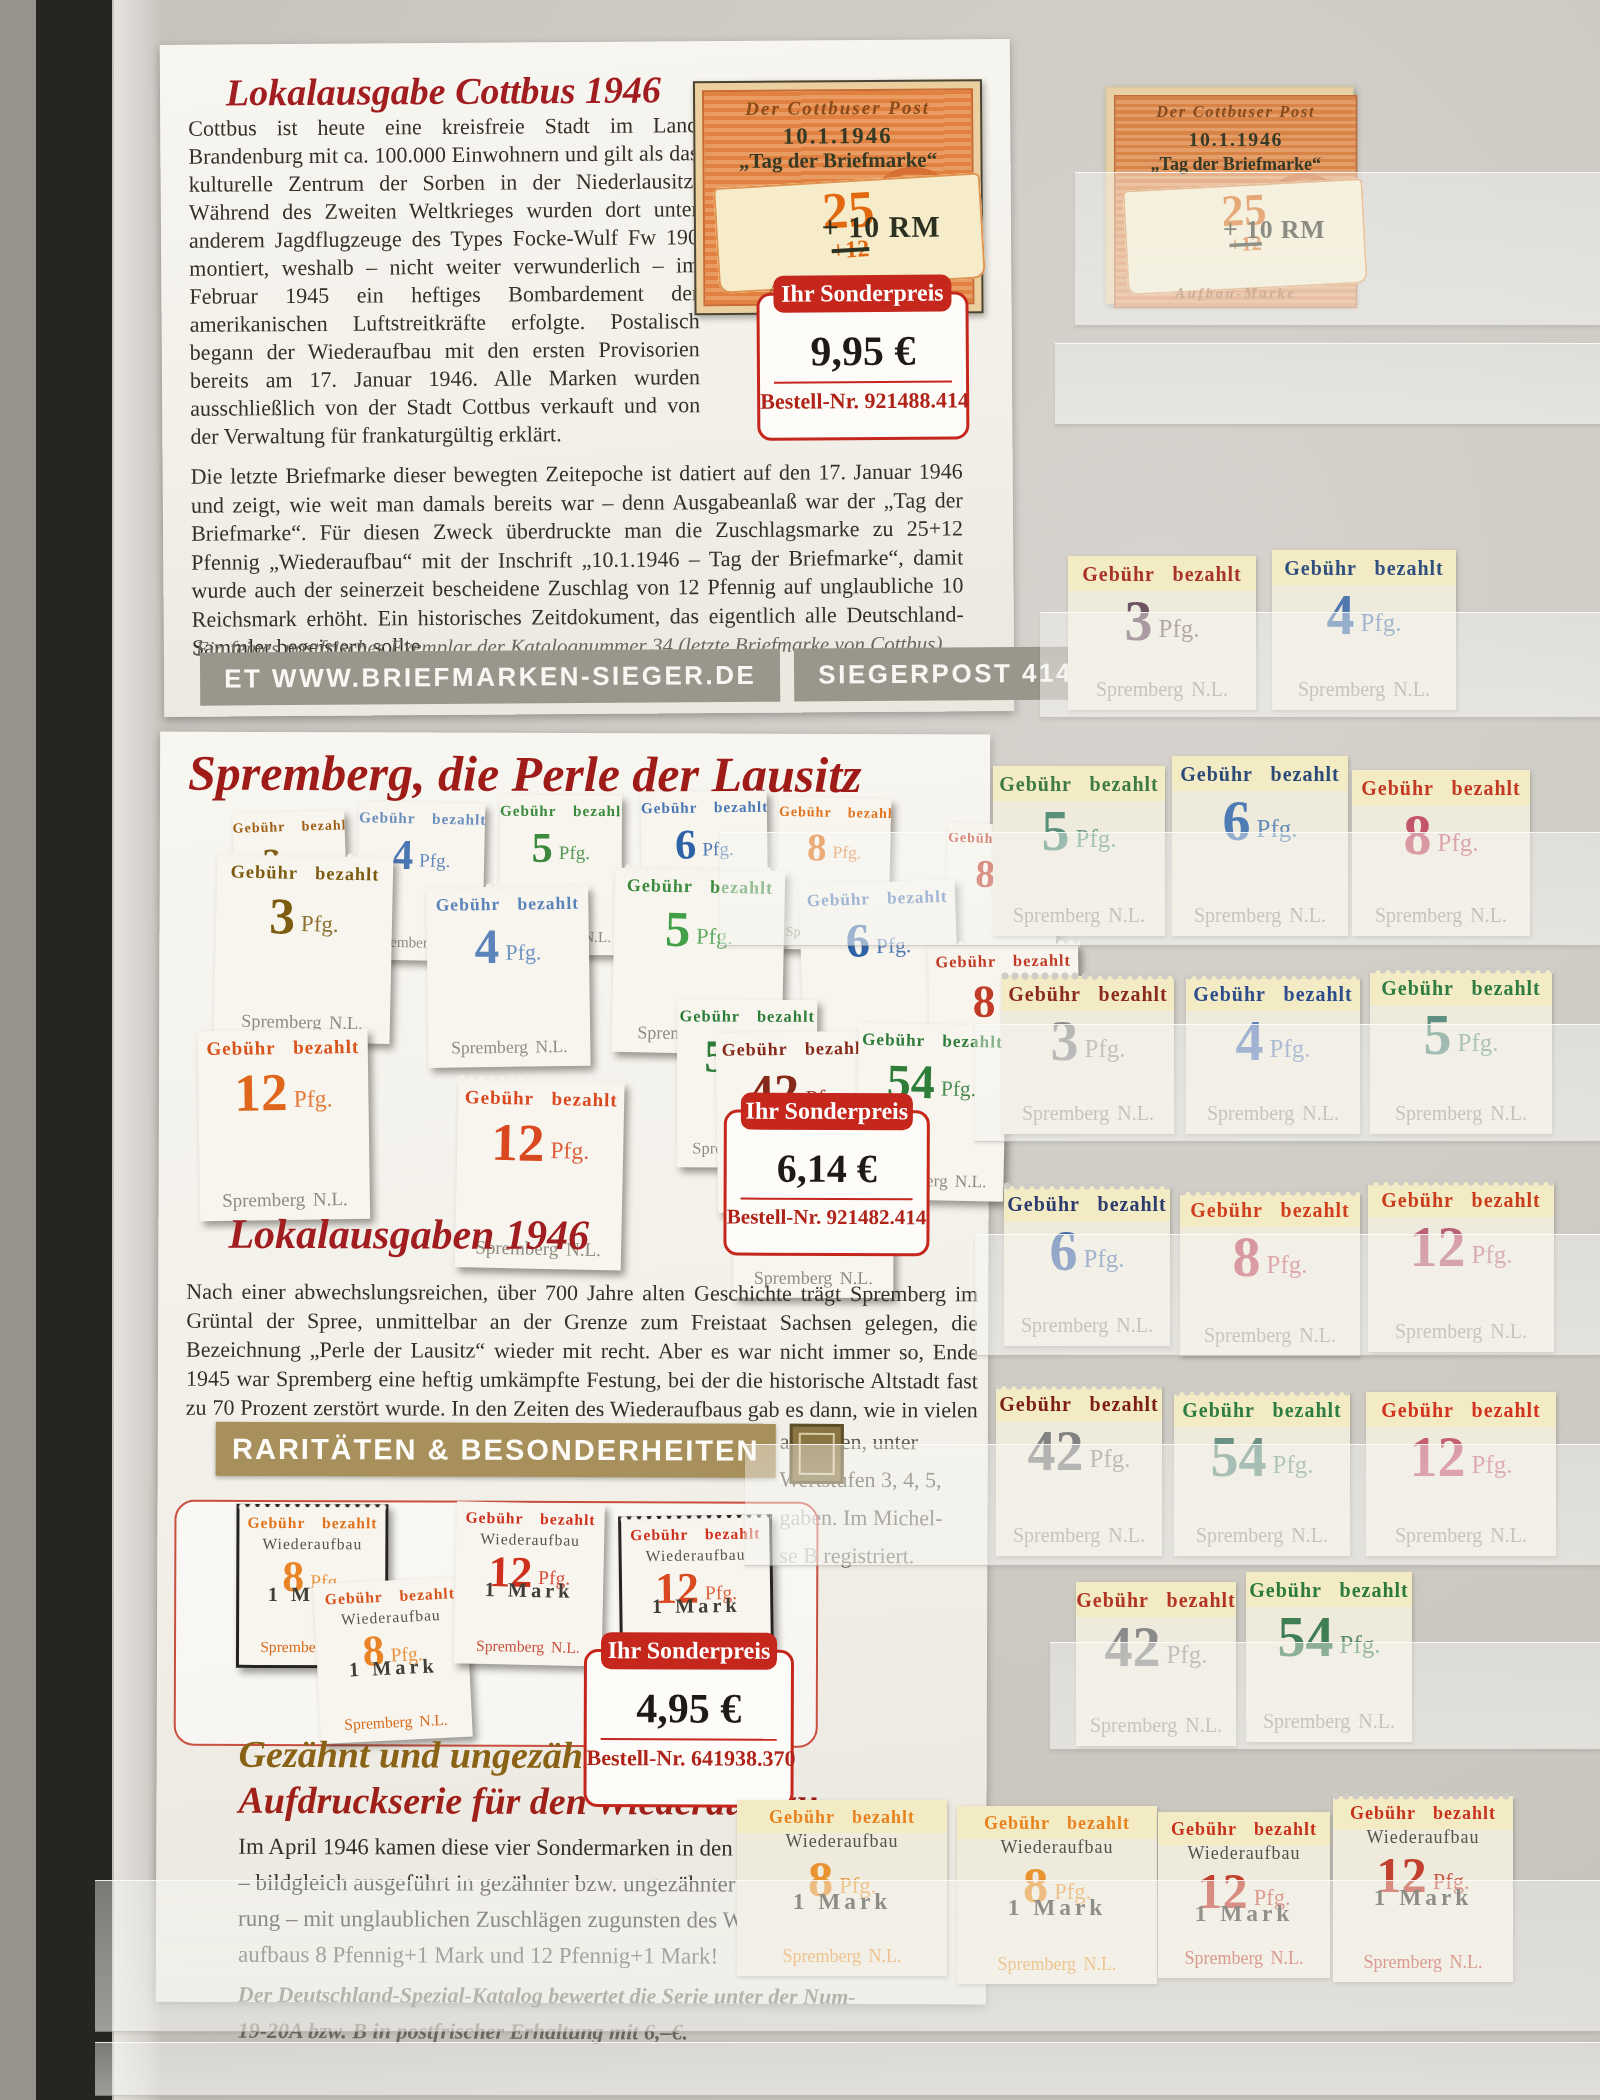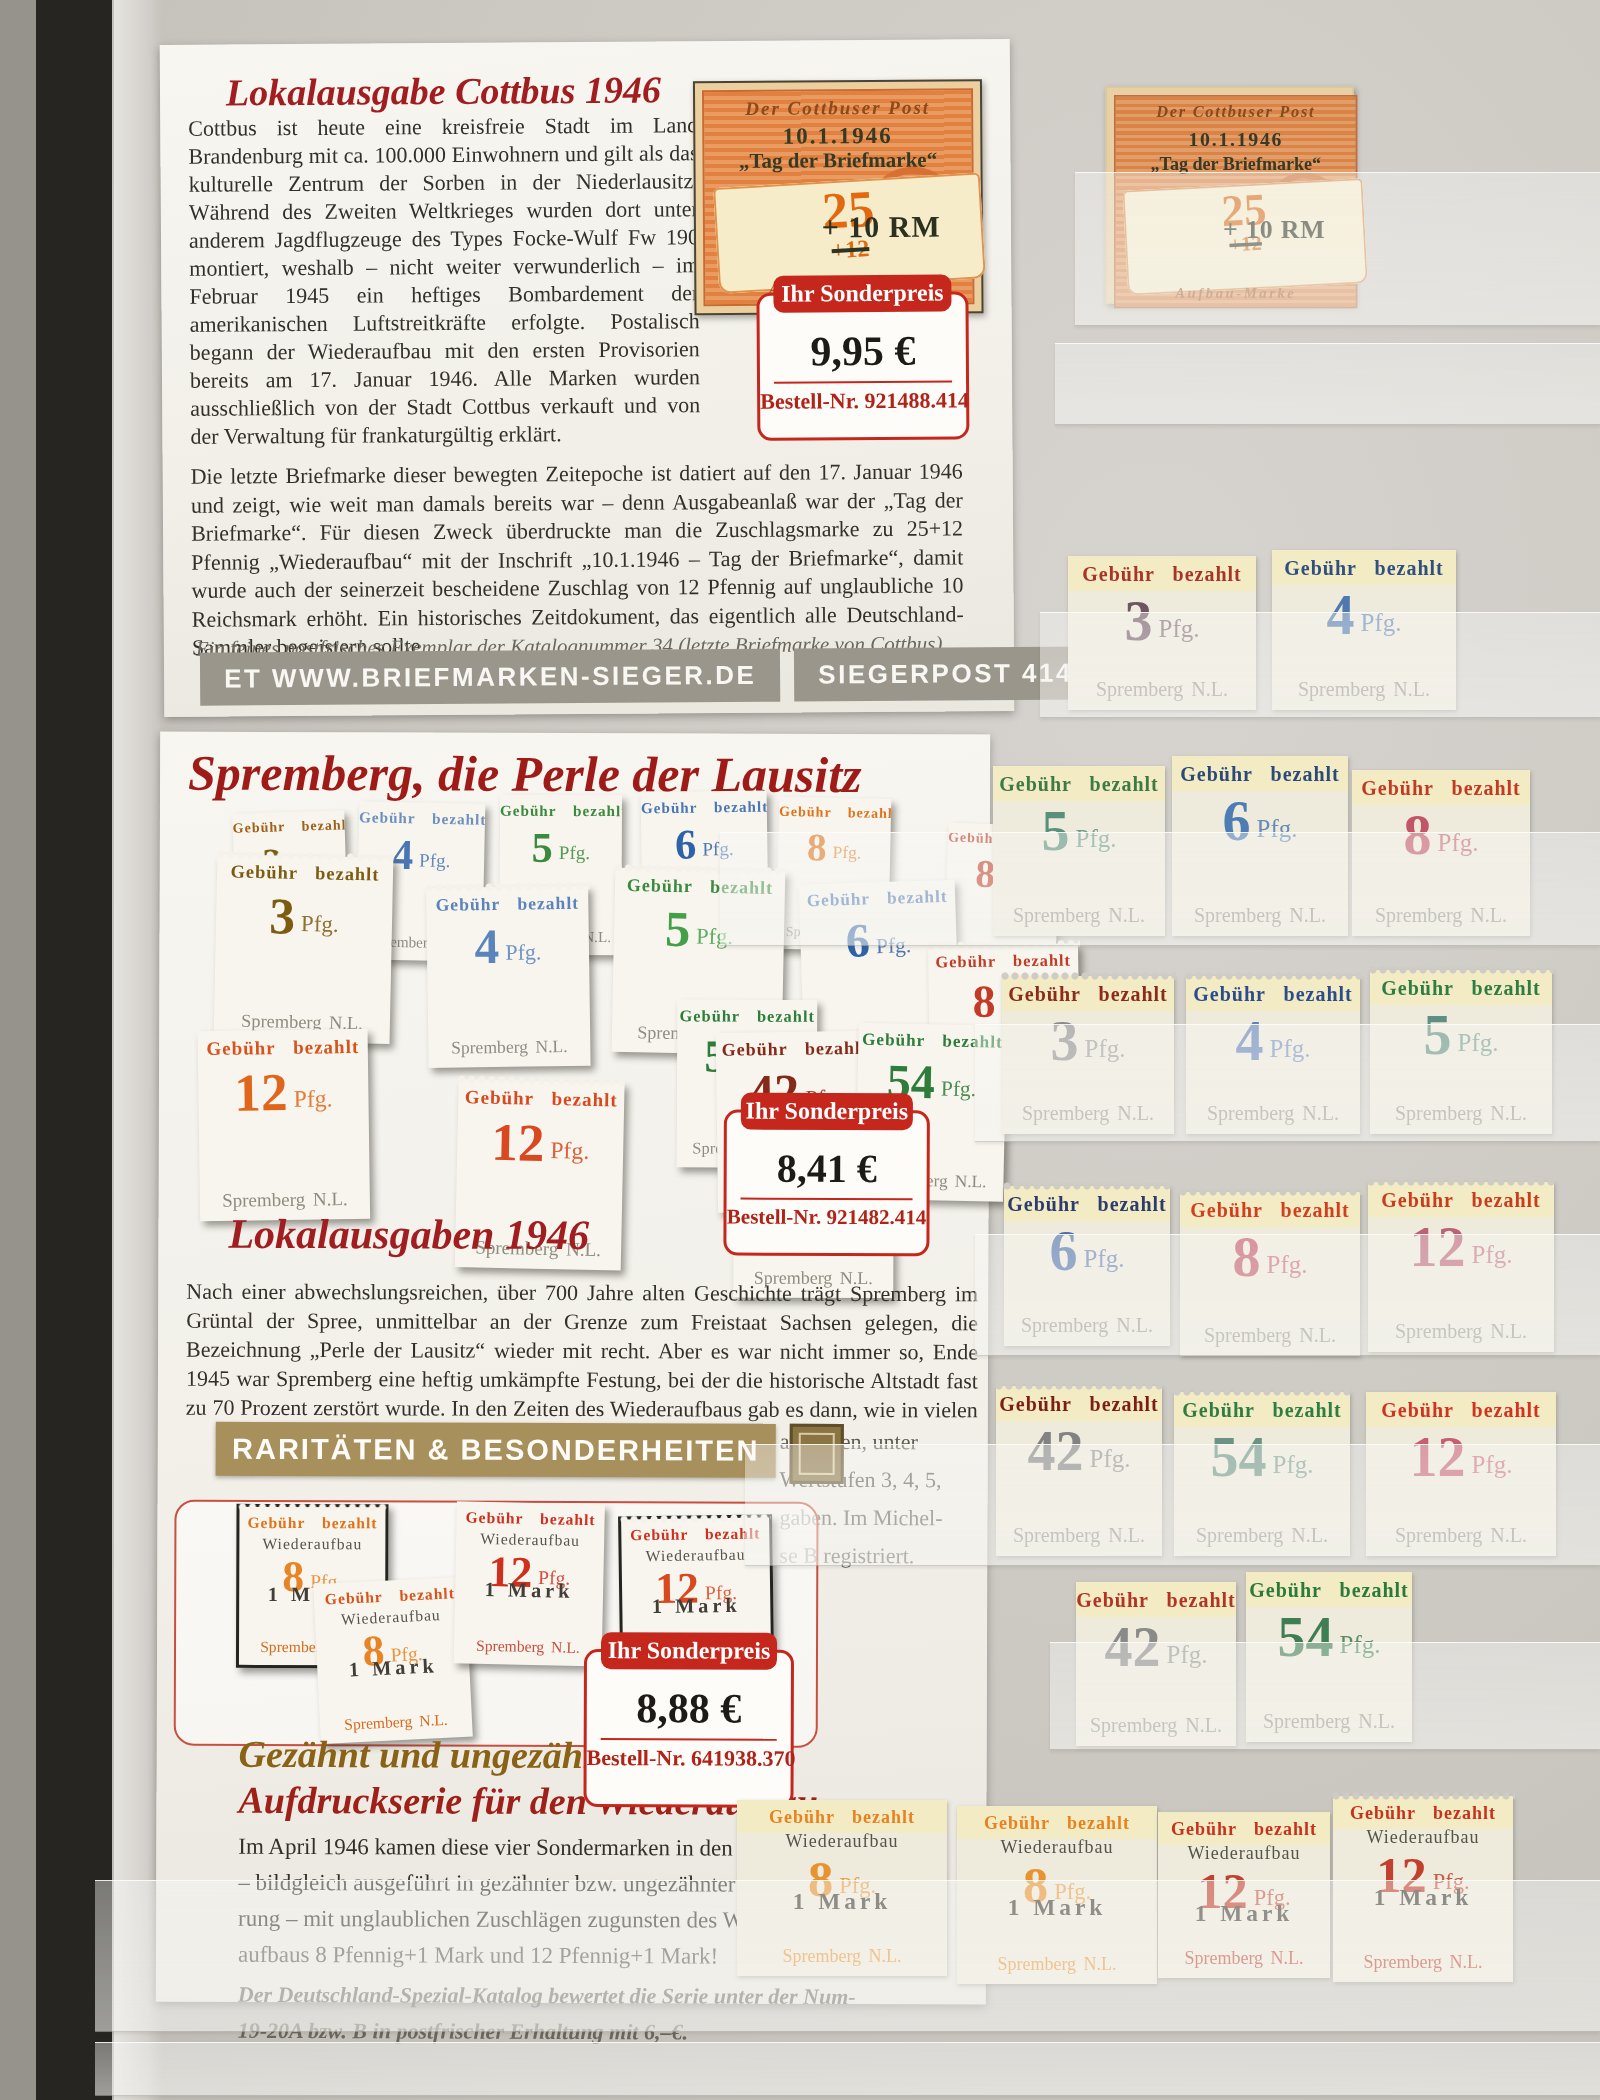--- a/index.html
+++ b/index.html
@@ -268,21 +268,21 @@
         <div class="s-hdr" style="color: rgb(134, 41, 26);">Gebühr bezahlt</div>
         <div class="s-val">
           <span class="s-num" style="color: rgb(134, 41, 26);">42</span><span class="s-unit" style="color: rgb(134, 41, 26);">Pfg.</span>
         </div>
         <div class="s-city">Spremberg N.L.</div>
       </div>
     </div>
 
   <div class="price" style="left:565px;top:376px;width:200px;height:116px;">
     <div class="price-tab">Ihr Sonderpreis</div>
-    <div class="price-amount" style="font-size:40px;">8,41 €</div>
+    <div class="price-amount" style="font-size:40px;">6,14 €</div>
     <div class="price-line"></div>
     <div class="price-order" style="font-size:21px;">Bestell-Nr. 921482.414</div>
   </div>
 
   <div class="abs art-title" style="left:70px;top:478px;font-size:42px;">Lokalausgaben 1946</div>
   <div class="abs body-text" style="left:28px;top:545px;width:792px;font-size:22px;line-height:29px;height:150px;overflow:hidden;">Nach einer abwechslungsreichen, über 700 Jahre alten Geschichte trägt Spremberg im Grüntal der Spree, unmittelbar an der Grenze zum Freistaat Sachsen gelegen, die Bezeichnung „Perle der Lausitz“ wieder mit recht. Aber es war nicht immer so, Ende 1945 war Spremberg eine heftig umkämpfte Festung, bei der die historische Altstadt fast zu 70 Prozent zerstört wurde. In den Zeiten des Wiederaufbaus gab es dann, wie in vielen anderen Gemeinden, sogenannte Lokalausgaben, entstanden in der Regel mit oder ohne vorherige Einholung bei den zuständigen Postangestellten, um die für den Postverkehr not-</div>
 
   <div class="rar-banner" style="left:58px;top:690px;width:560px;height:54px;line-height:54px;">RARITÄTEN &amp; BESONDERHEITEN</div>
   <div class="rar-emblem" style="left:632px;top:690px;width:48px;height:54px;">
       <div class="rar-emblem-inner"></div>
@@ -333,21 +333,21 @@
         <div class="s-val">
           <span class="s-num" style="color: rgb(217, 72, 31);">12</span><span class="s-unit" style="color: rgb(217, 72, 31);">Pfg.</span>
         </div>
         <div class="s-over2">1 Mark</div>
         <div class="s-city" style="color: rgb(200, 80, 60);">Spremberg N.L.</div>
       </div>
     </div>
 
   <div class="price" style="left:427px;top:916px;width:204px;height:128px;">
     <div class="price-tab">Ihr Sonderpreis</div>
-    <div class="price-amount">8,88 €</div>
+    <div class="price-amount">4,95 €</div>
     <div class="price-line"></div>
     <div class="price-order">Bestell-Nr. 641938.370</div>
   </div>
 
   <div class="abs art-title" style="left:82px;top:1000px;font-size:38px;color:#8a6215;">Gezähnt und ungezähnt</div>
   <div class="abs art-title" style="left:82px;top:1046px;font-size:38px;color:#9e2018;">Aufdruckserie für den Wiederaufbau</div>
 
   <div class="abs body-text nowrap-line" style="left:82px;top:1102px;width:740px;font-size:23px;">Im April 1946 kamen diese vier Sondermarken in den Um-</div>
   <div class="abs body-text nowrap-line" style="left:82px;top:1138px;width:740px;font-size:23px;">– bildgleich ausgeführt in gezähnter bzw. ungezähnter Ausfüh-</div>
   <div class="abs body-text nowrap-line" style="left:82px;top:1174px;width:740px;font-size:23px;">rung – mit unglaublichen Zuschlägen zugunsten des Wie-</div>

